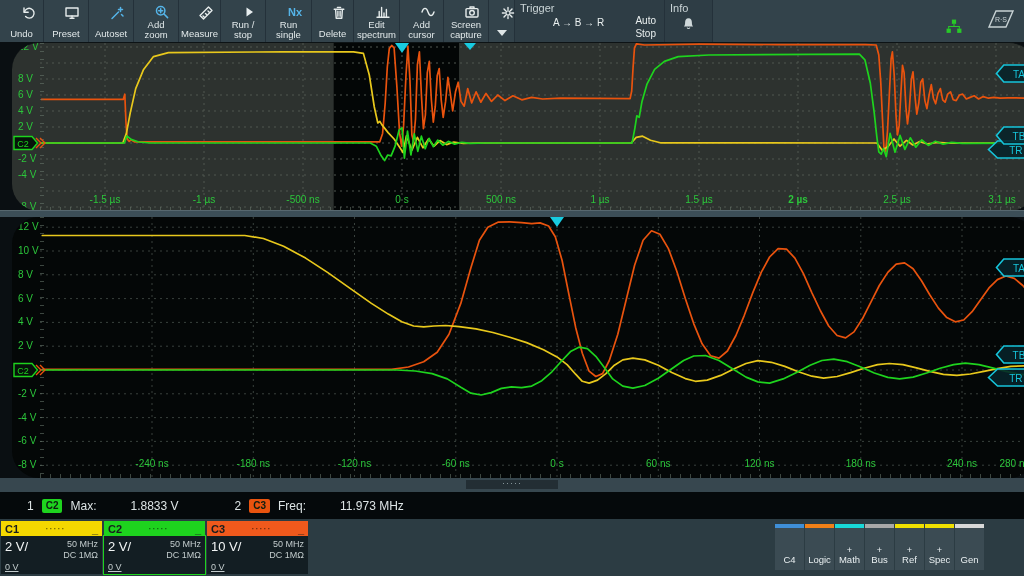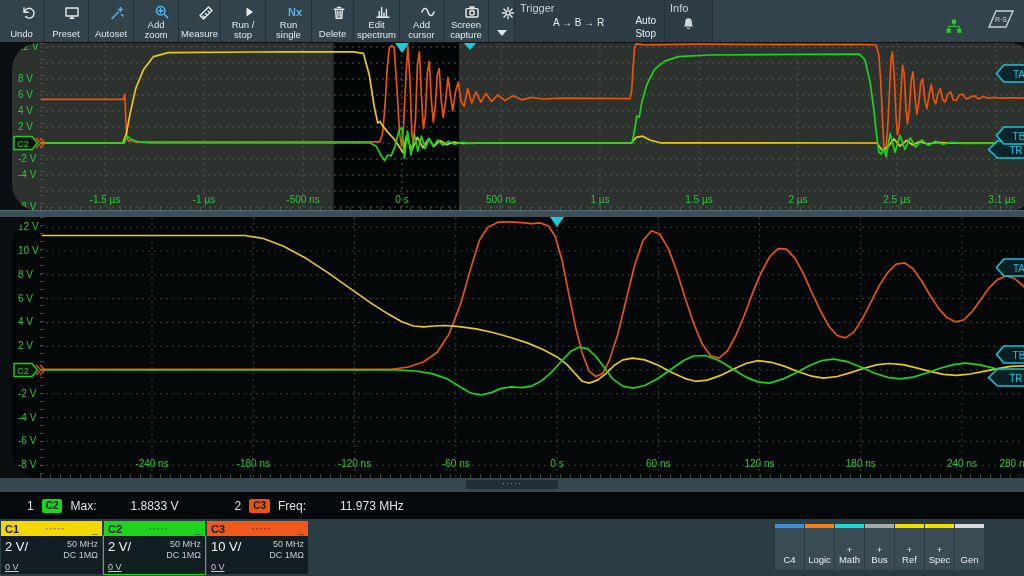--- a/index.html
+++ b/index.html
@@ -275,21 +275,21 @@
       <span class="vlabel" style="top: 116px;">-2 V</span>
       <span class="vlabel" style="top: 132px;">-4 V</span>
       <span class="vlabel" style="top: 164px;">-8 V</span>
       <span class="tlabel" style="left: 93px;">-1.5 µs</span>
       <span class="tlabel" style="left: 192px;">-1 µs</span>
       <span class="tlabel" style="left: 291px;">-500 ns</span>
       <span class="tlabel" style="left: 390px;">0 s</span>
       <span class="tlabel" style="left: 489px; text-align: right;">500 ns</span>
       <span class="tlabel" style="left: 588px;">1 µs</span>
       <span class="tlabel" style="left: 687px;">1.5 µs</span>
-      <span class="tlabel" style="left: 786px;">2 µs</span>
+      <span class="tlabel" style="left: 786px; font-weight: bold;">2 µs</span>
       <span class="tlabel" style="left: 885px;">2.5 µs</span>
       <span class="tlabel" style="left: 1003.8px; transform: translateX(-100%);">3.1 µs</span>
       <div class="trig-tri" style="left: 383px;"></div>
       <div class="zoom-handle" style="left: 452px;"></div>
       <div class="tag" style="left: 983px; top: 20px; z-index: 4;"><svg width="40" height="21" viewBox="0 0 40 21">
       <path d="M1.5 10.5 L8.8 2 H38.5 V19 H8.8 Z" fill="#07232a" fill-opacity="0.88" stroke="#16c4da" stroke-width="1.6"></path>
       <text x="24" y="14.5" font-size="10" fill="#16c4da" text-anchor="middle" font-family="Liberation Sans">TA</text>
         </svg></div>
       <div class="tag" style="left: 983px; top: 82px; z-index: 4;"><svg width="40" height="21" viewBox="0 0 40 21">
       <path d="M1.5 10.5 L8.8 2 H38.5 V19 H8.8 Z" fill="#07232a" fill-opacity="0.88" stroke="#16c4da" stroke-width="1.6"></path>

